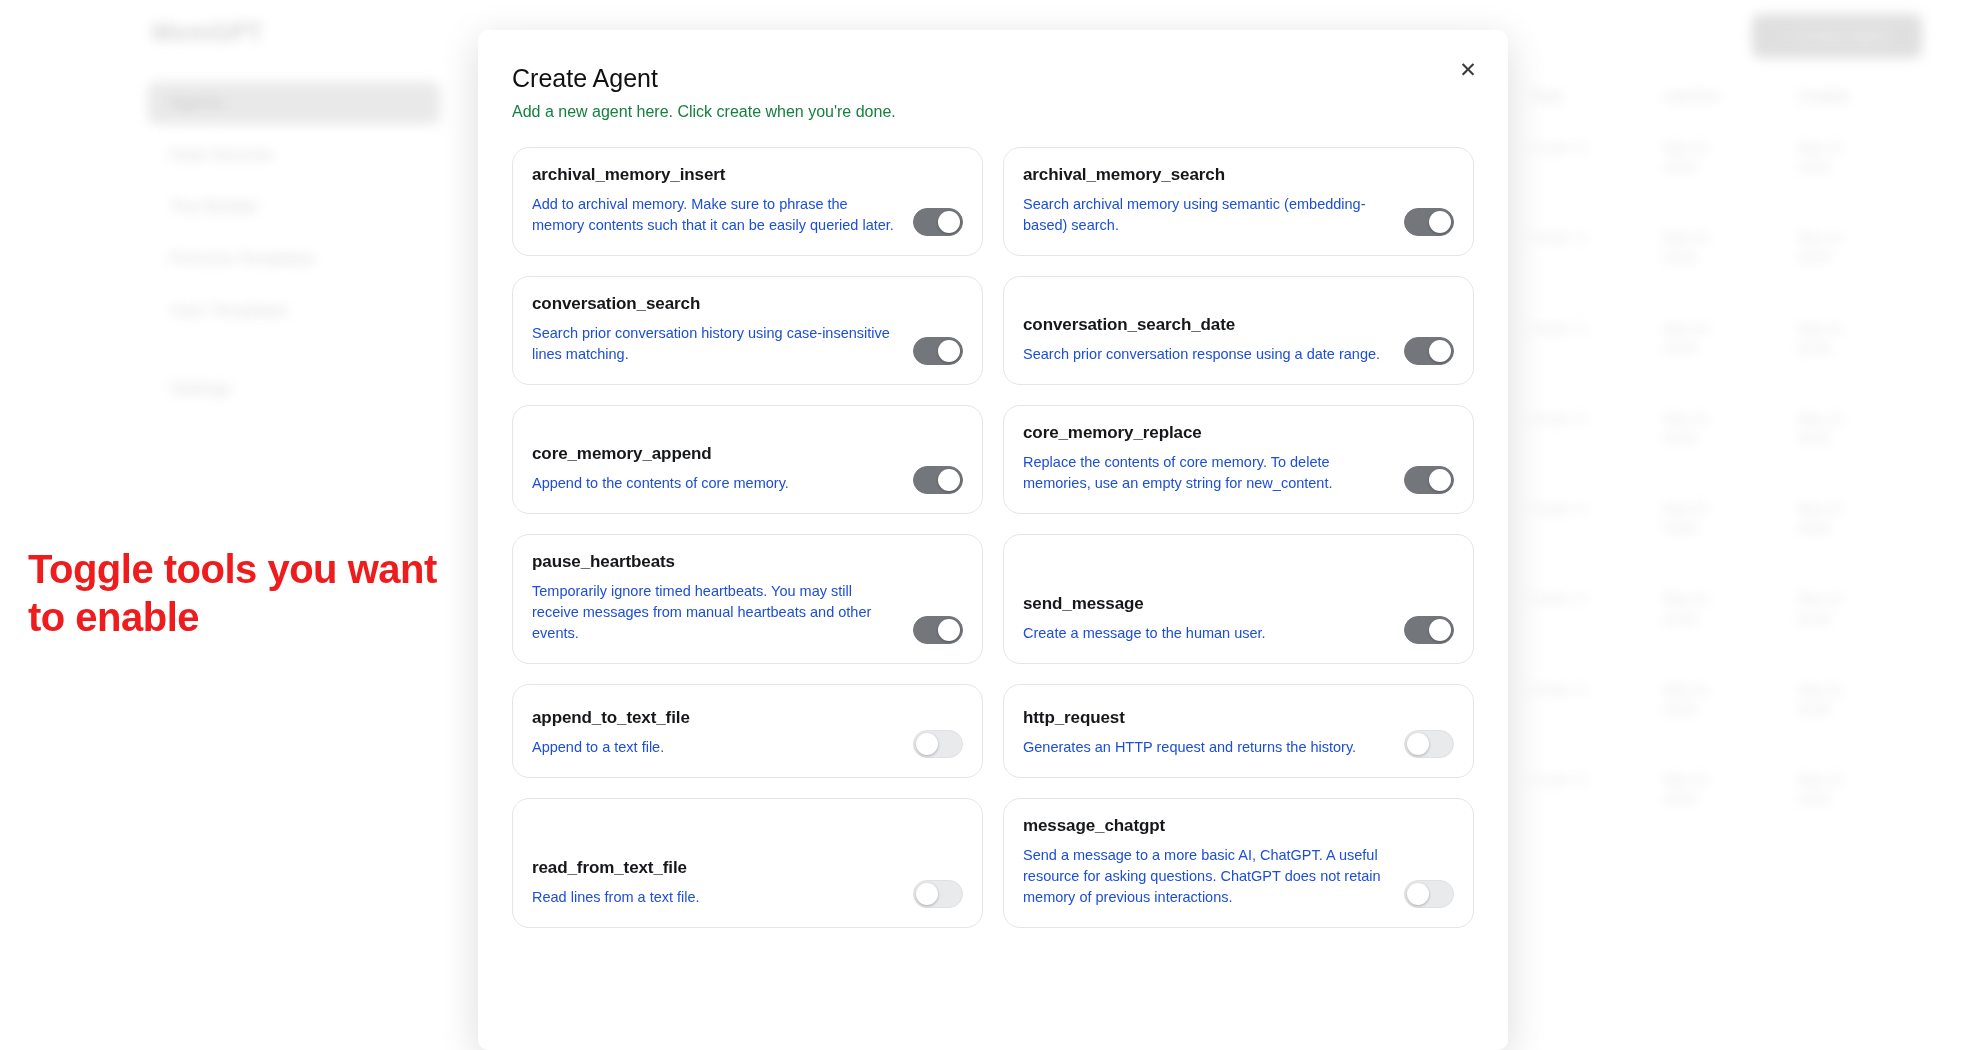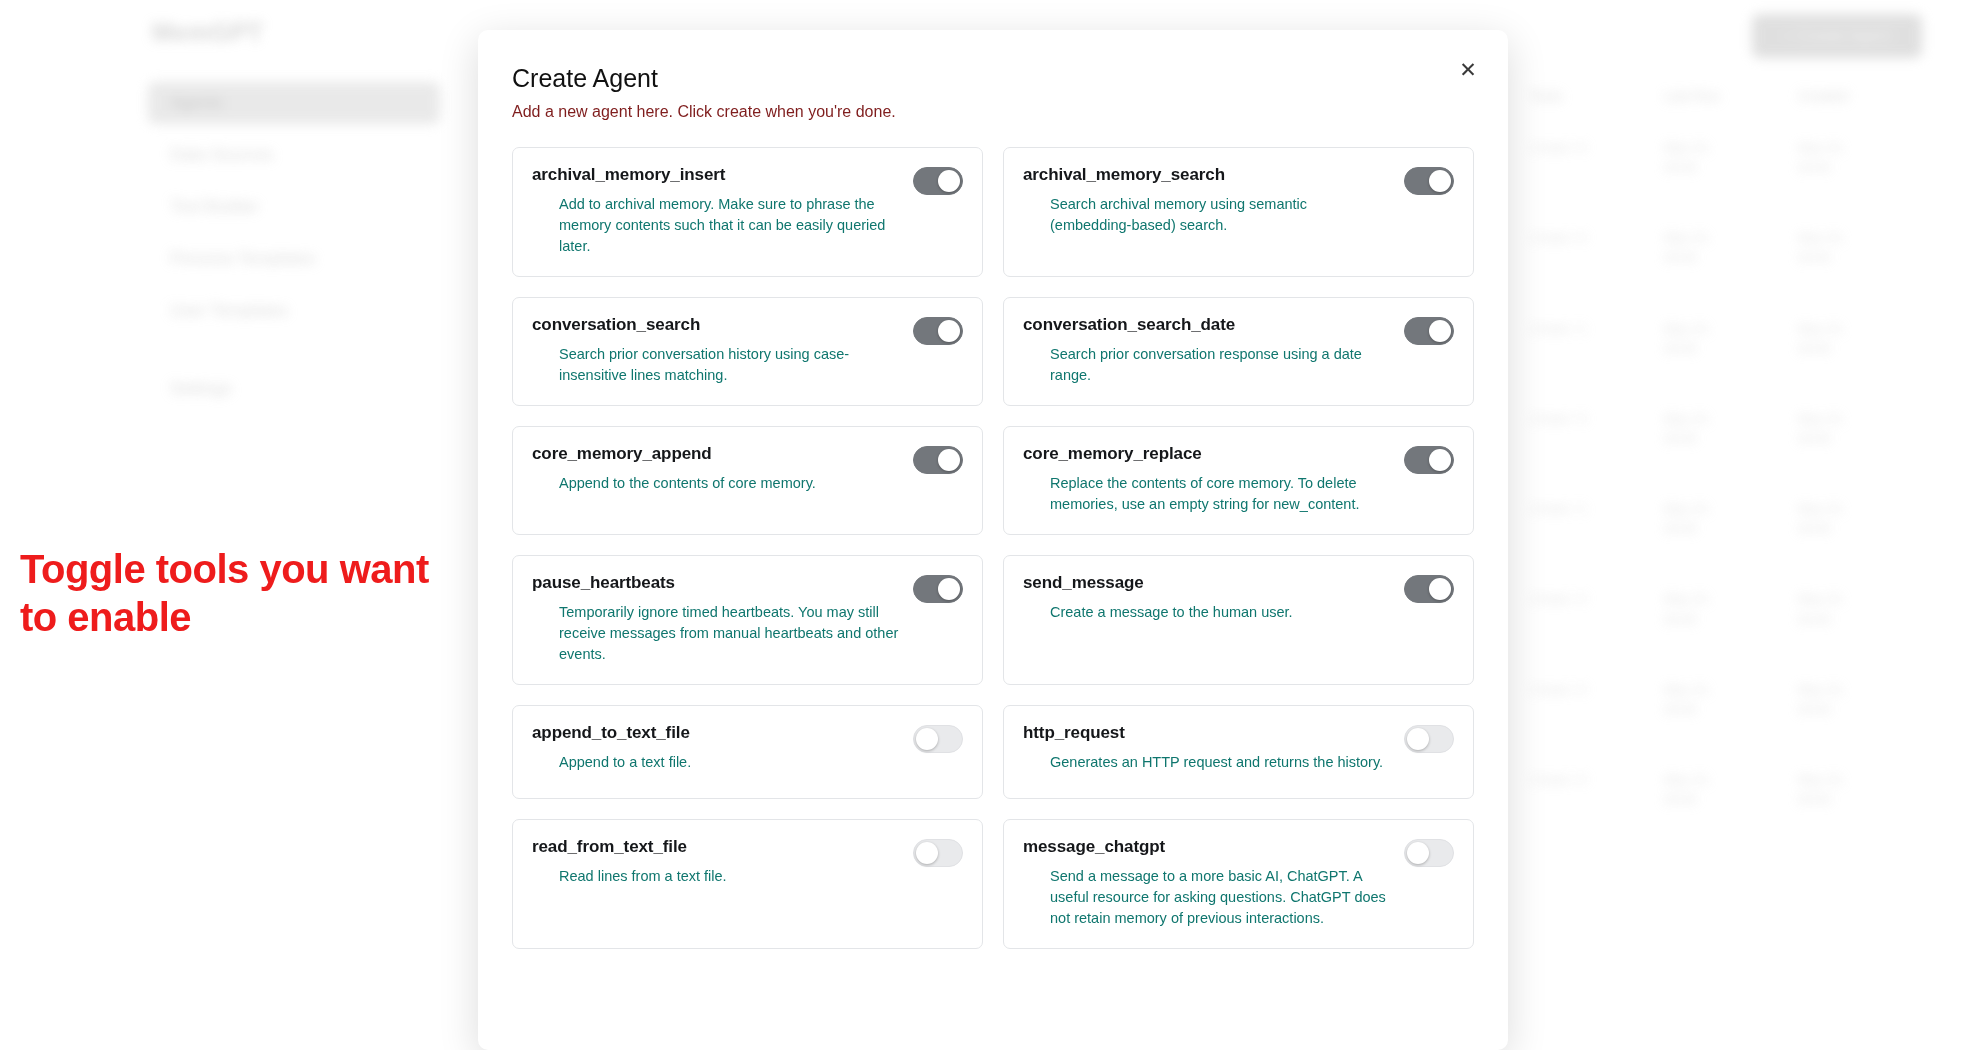--- a/index.html
+++ b/index.html
@@ -78,21 +78,21 @@
     font-size: 13px;
     color: #c9c9c9;
     margin-bottom: 50px;
     line-height: 1.55;
   }
   #bg-table .bg-tr span { width: 134px; white-space: pre-line; }
 
   
   #annotation {
     position: absolute;
-    left: 20px; top: 545px;
+    left: 28px; top: 545px;
     width: 420px;
     font-size: 40px;
     font-weight: 700;
     line-height: 1.2;
     color: #ee1c1c;
     letter-spacing: -0.5px;
   }
 
   
   #modal {
@@ -108,21 +108,21 @@
   }
 
   #modal-title {
     font-size: 25px;
     font-weight: 400;
     color: #111111;
     margin: 0 0 10px 0;
   }
   #modal-subtitle {
     font-size: 16px;
-    color: #7f1d1d;
+    color: #15803d;
     margin: 0 0 26px 0;
   }
 
   #modal-close {
     position: absolute;
     right: 26px; top: 26px;
     width: 28px; height: 28px;
     border: none;
     background: transparent;
     color: #3a3a3a;
@@ -134,41 +134,40 @@
   }
 
   #tool-grid {
     display: grid;
     grid-template-columns: 1fr 1fr;
     gap: 20px 20px;
   }
 
   .tool-card {
     border: 1px solid #e3e5e8;
-    border-radius: 7px;
+    border-radius: 17px;
     padding: 17px 19px 19px 19px;
     background: #ffffff;
     display: flex;
     justify-content: space-between;
-    align-items: flex-start;
+    align-items: flex-end;
     min-height: 94px;
   }
   .tool-text { flex: 1; padding-right: 14px; }
   .tool-name {
     font-size: 17px;
     font-weight: 700;
     color: #15171a;
     margin-bottom: 9px;
     letter-spacing: -0.1px;
   }
   .tool-desc {
     font-size: 14.5px;
-    color: #0f766e;
+    color: #1d4ed8;
     line-height: 1.45;
-    margin-left: 27px;
   }
 
   .toggle {
     flex: 0 0 auto;
     width: 50px; height: 28px;
     border-radius: 14px;
     position: relative;
     cursor: pointer;
     margin-top: 2px;
     background: #e9eaec;

